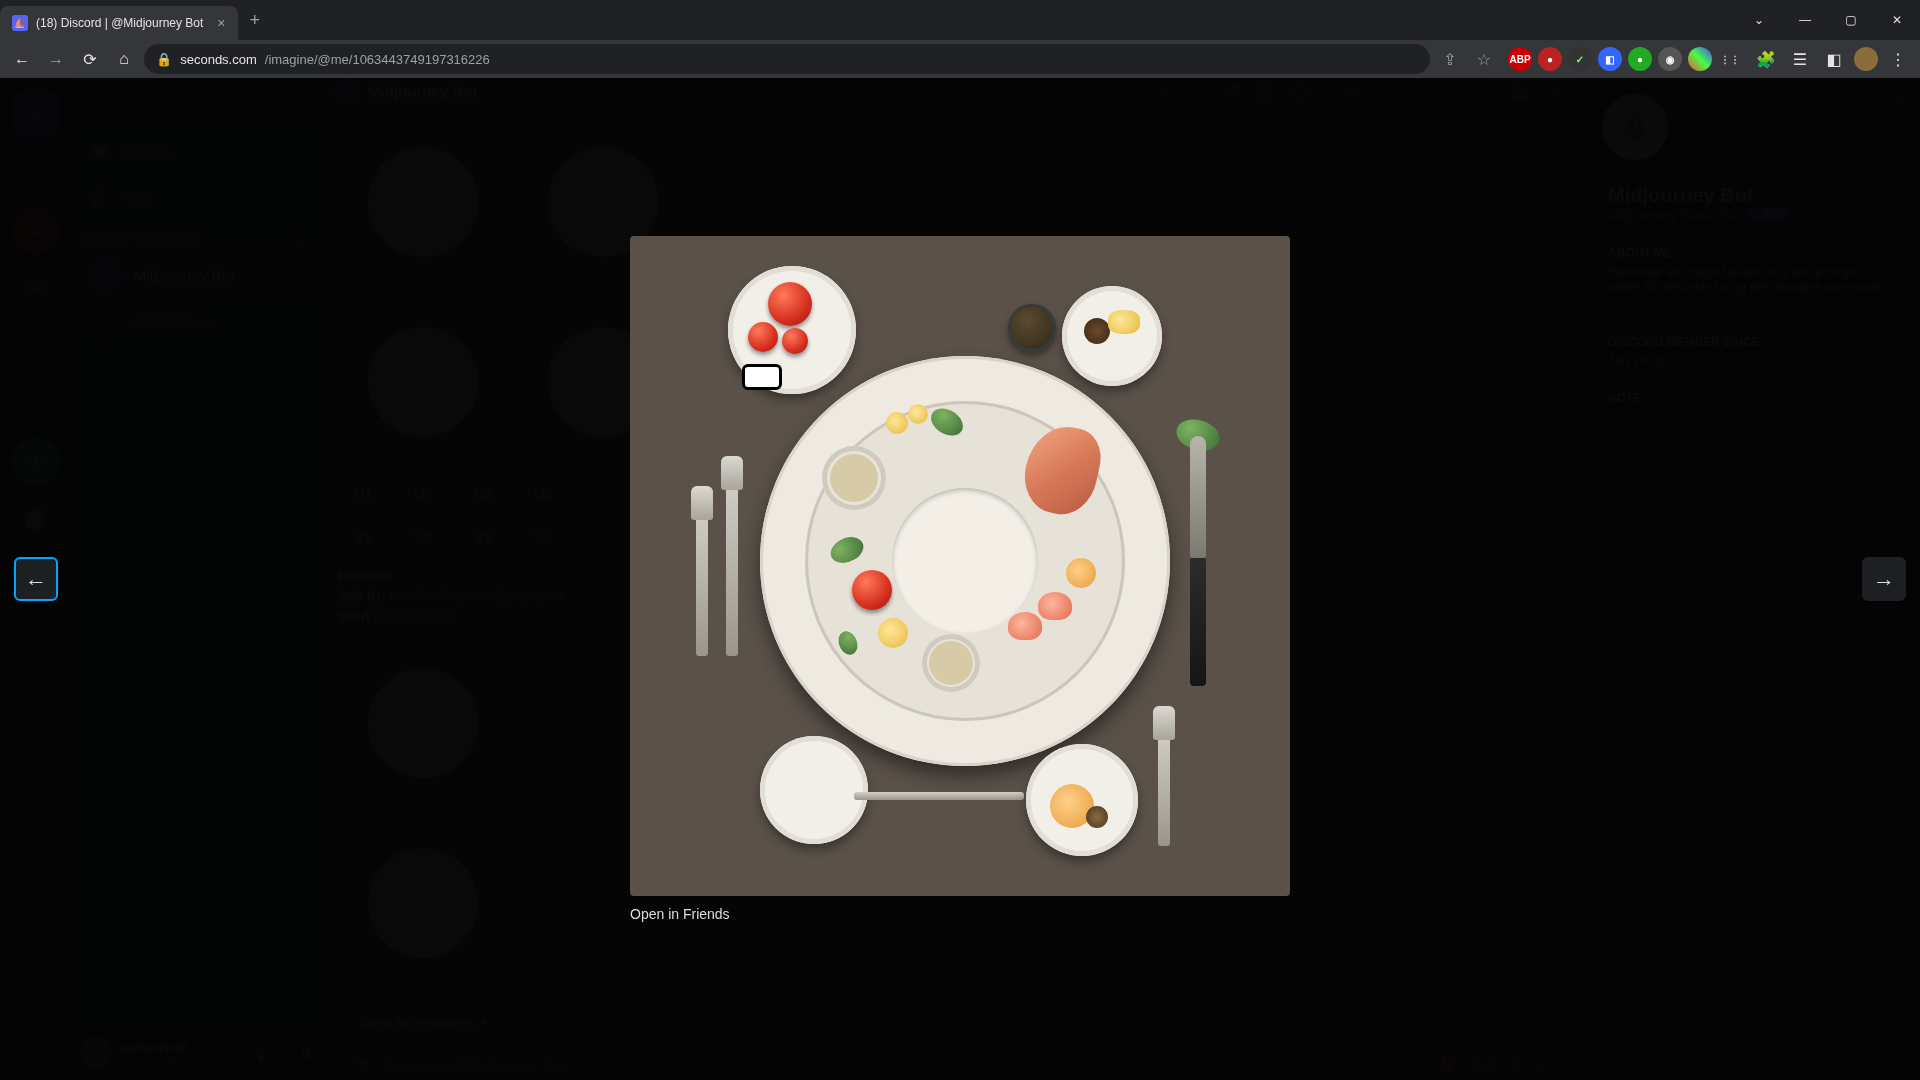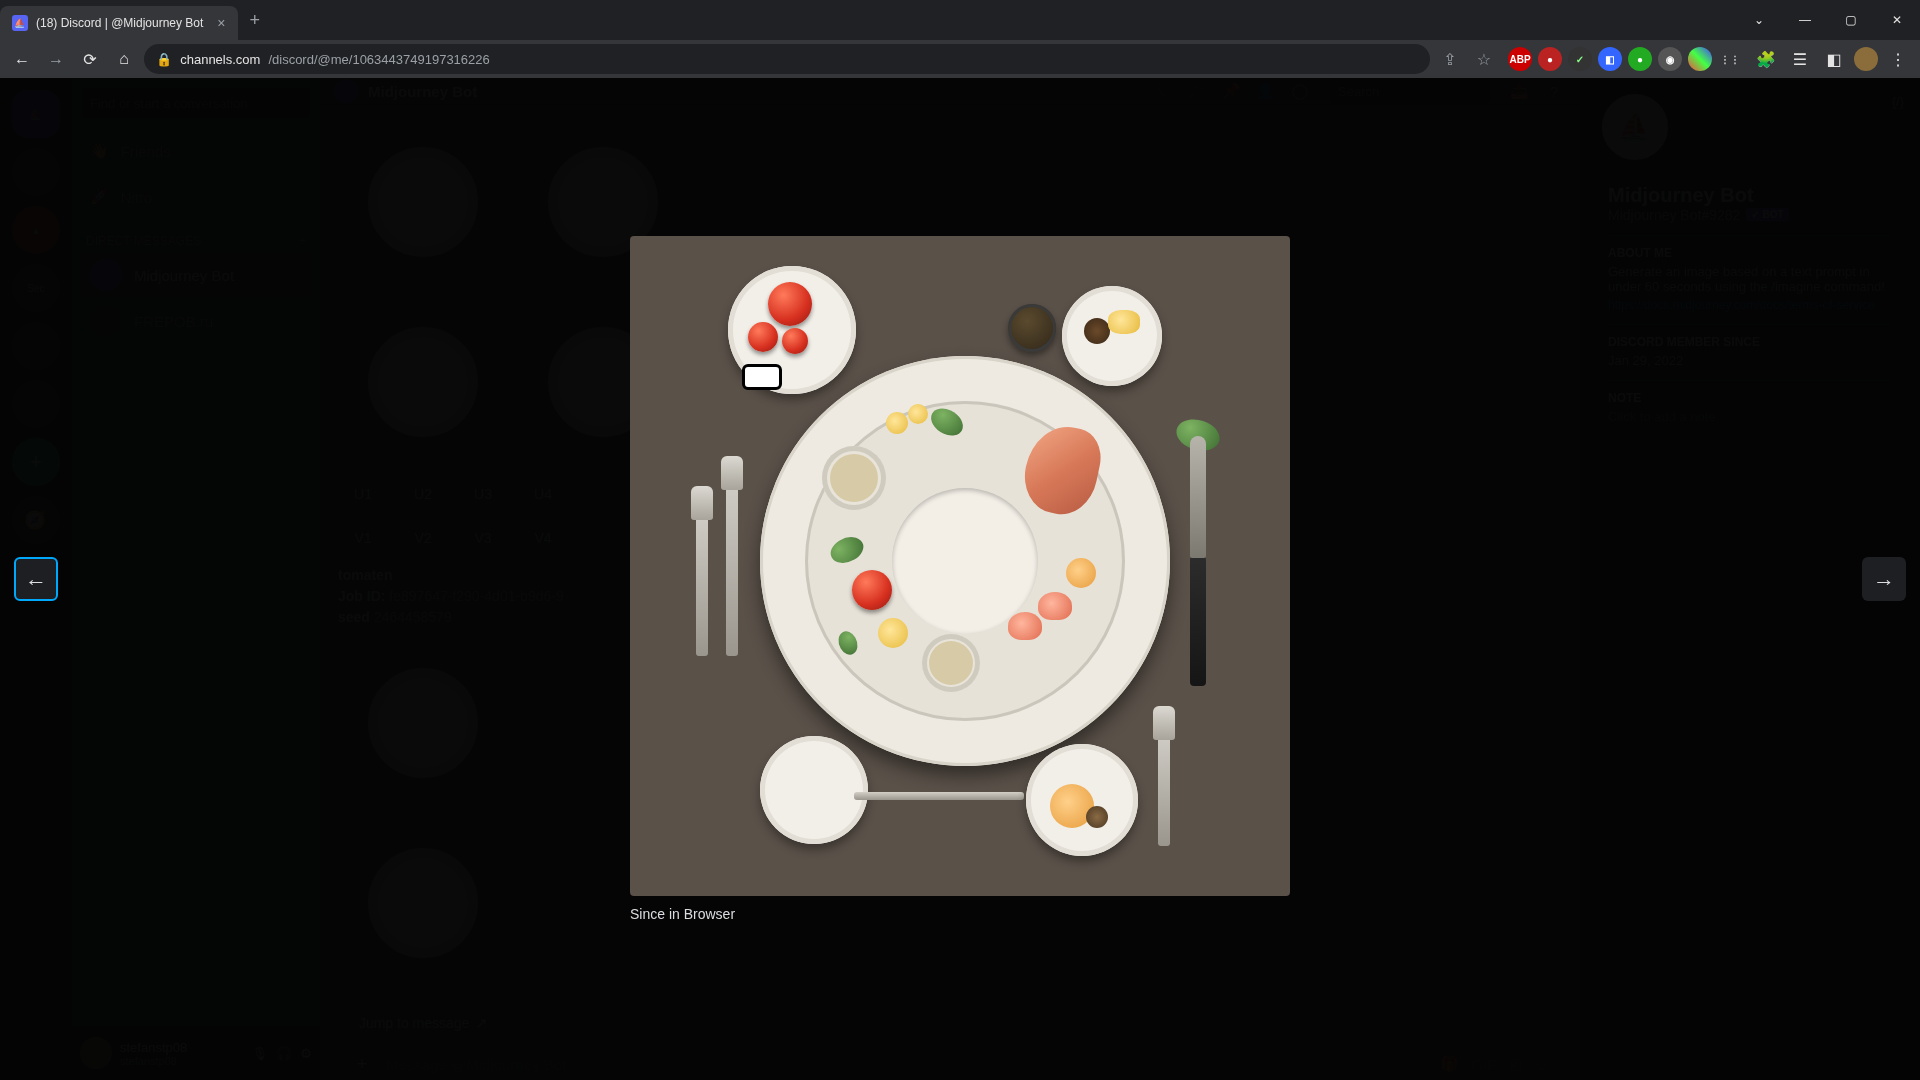--- a/index.html
+++ b/index.html
@@ -105,22 +105,22 @@
   </div>
 </div>
 
 <div class="toolbar">
   <div class="nav-btn on">←</div>
   <div class="nav-btn">→</div>
   <div class="nav-btn on">⟳</div>
   <div class="nav-btn on">⌂</div>
   <div class="url-bar">
     <span class="lock">🔒</span>
-    <span class="url-text">channels.com</span>
-      <span class="url-path">/discord/@me/1063443749197316226</span>
+    <span class="url-text">seconds.com</span>
+      <span class="url-path">/imagine/@me/1063443749197316226</span>
   </div>
   <div class="nav-btn">⇪</div>
   <div class="nav-btn">☆</div>
   <div class="ext-row">
     <div class="ext" style="background:#c00;color:#fff">ABP</div>
     <div class="ext" style="background:#b22;color:#fff">●</div>
     <div class="ext" style="background:#333;color:#8f8">✓</div>
     <div class="ext" style="background:#36f;color:#fff">◧</div>
     <div class="ext" style="background:#2a2;color:#fff">●</div>
     <div class="ext" style="background:#555;color:#fff">◉</div>
@@ -324,16 +324,16 @@
           <div class="knife" style="left:560px;top:320px;height:130px"></div>
 
           <div class="bowl" style="left:130px;top:500px;width:108px;height:108px"></div>
           <div class="bar" style="left:224px;top:556px;width:170px"></div>
           <div class="bowl" style="left:396px;top:508px;width:112px;height:112px"></div>
           <div class="slice" style="left:420px;top:548px;width:44px;height:44px"></div>
           <div class="slice" style="left:456px;top:570px;width:22px;height:22px;background:radial-gradient(#8a6a44,#4a3620)"></div>
           <div class="fork" style="left:528px;top:500px;height:110px"></div>
         </div>
       </div>
-      <div class="open-link">Since in Browser</div>
+      <div class="open-link">Open in Friends</div>
     </div>
   </div>
 </div>
 
 </body></html>

